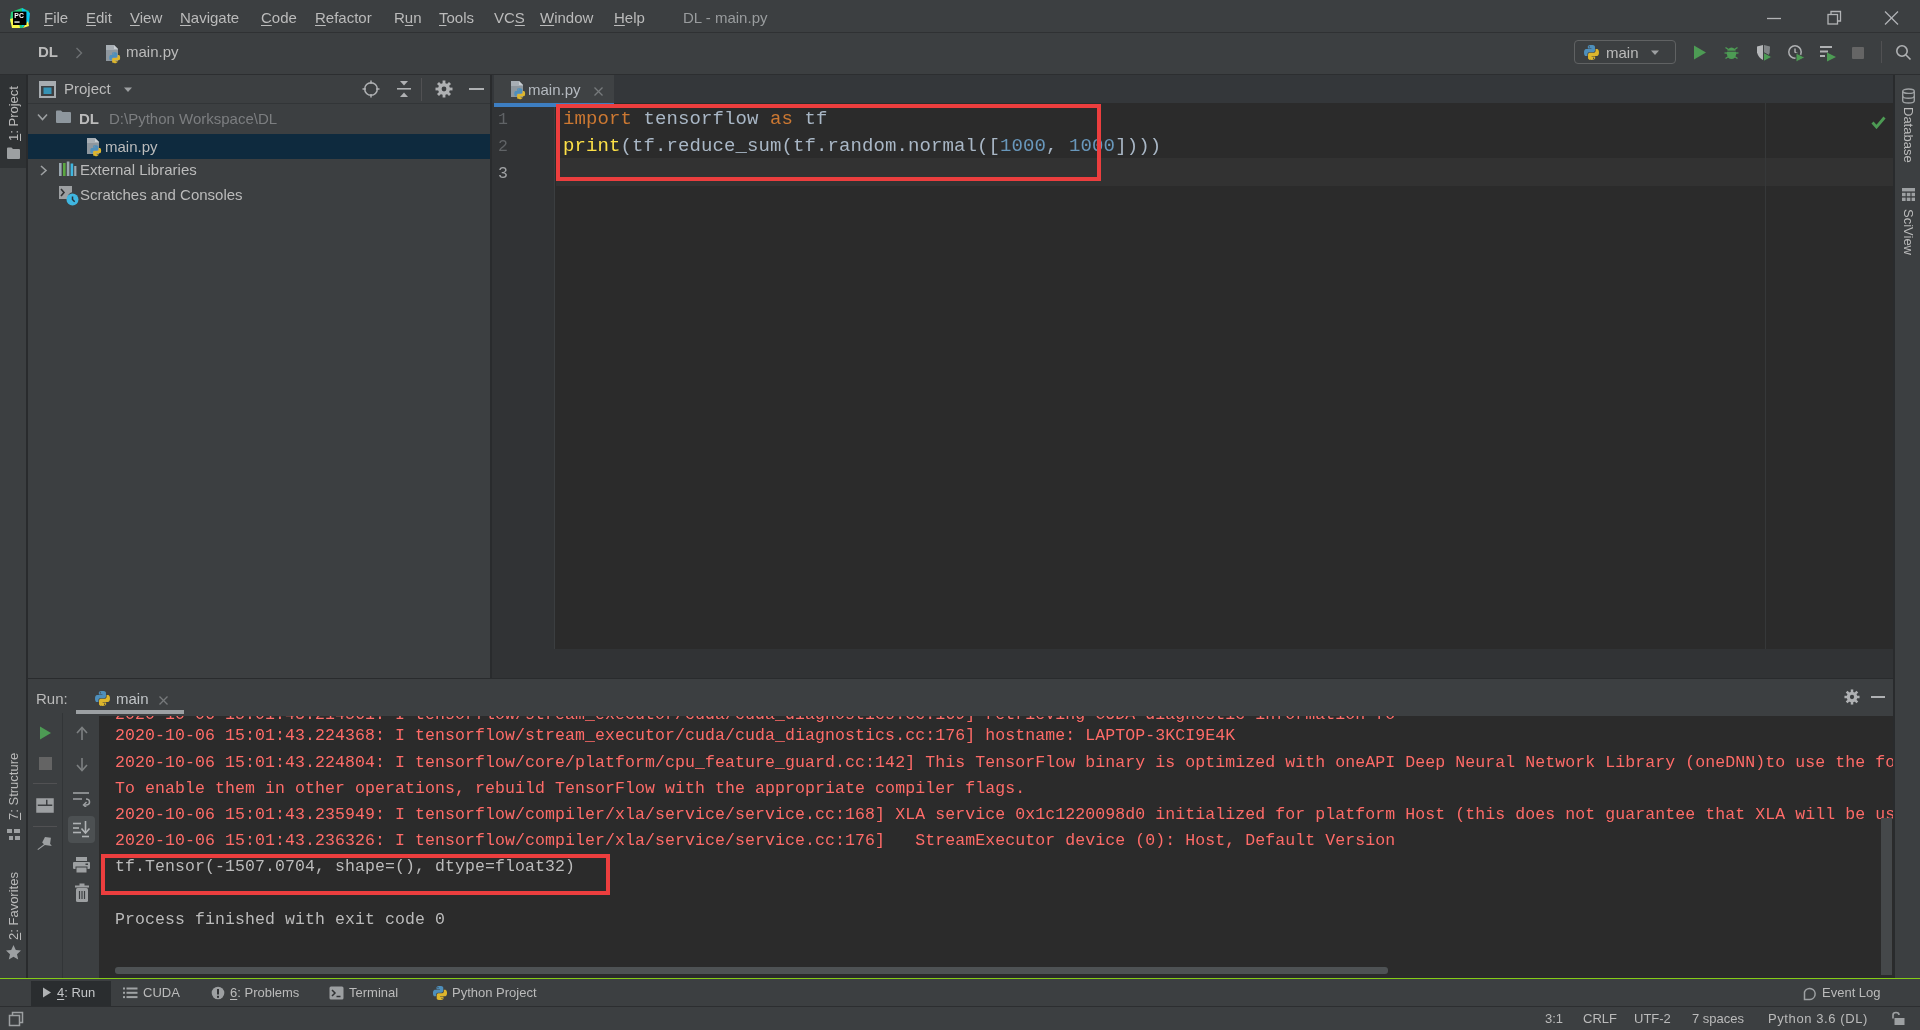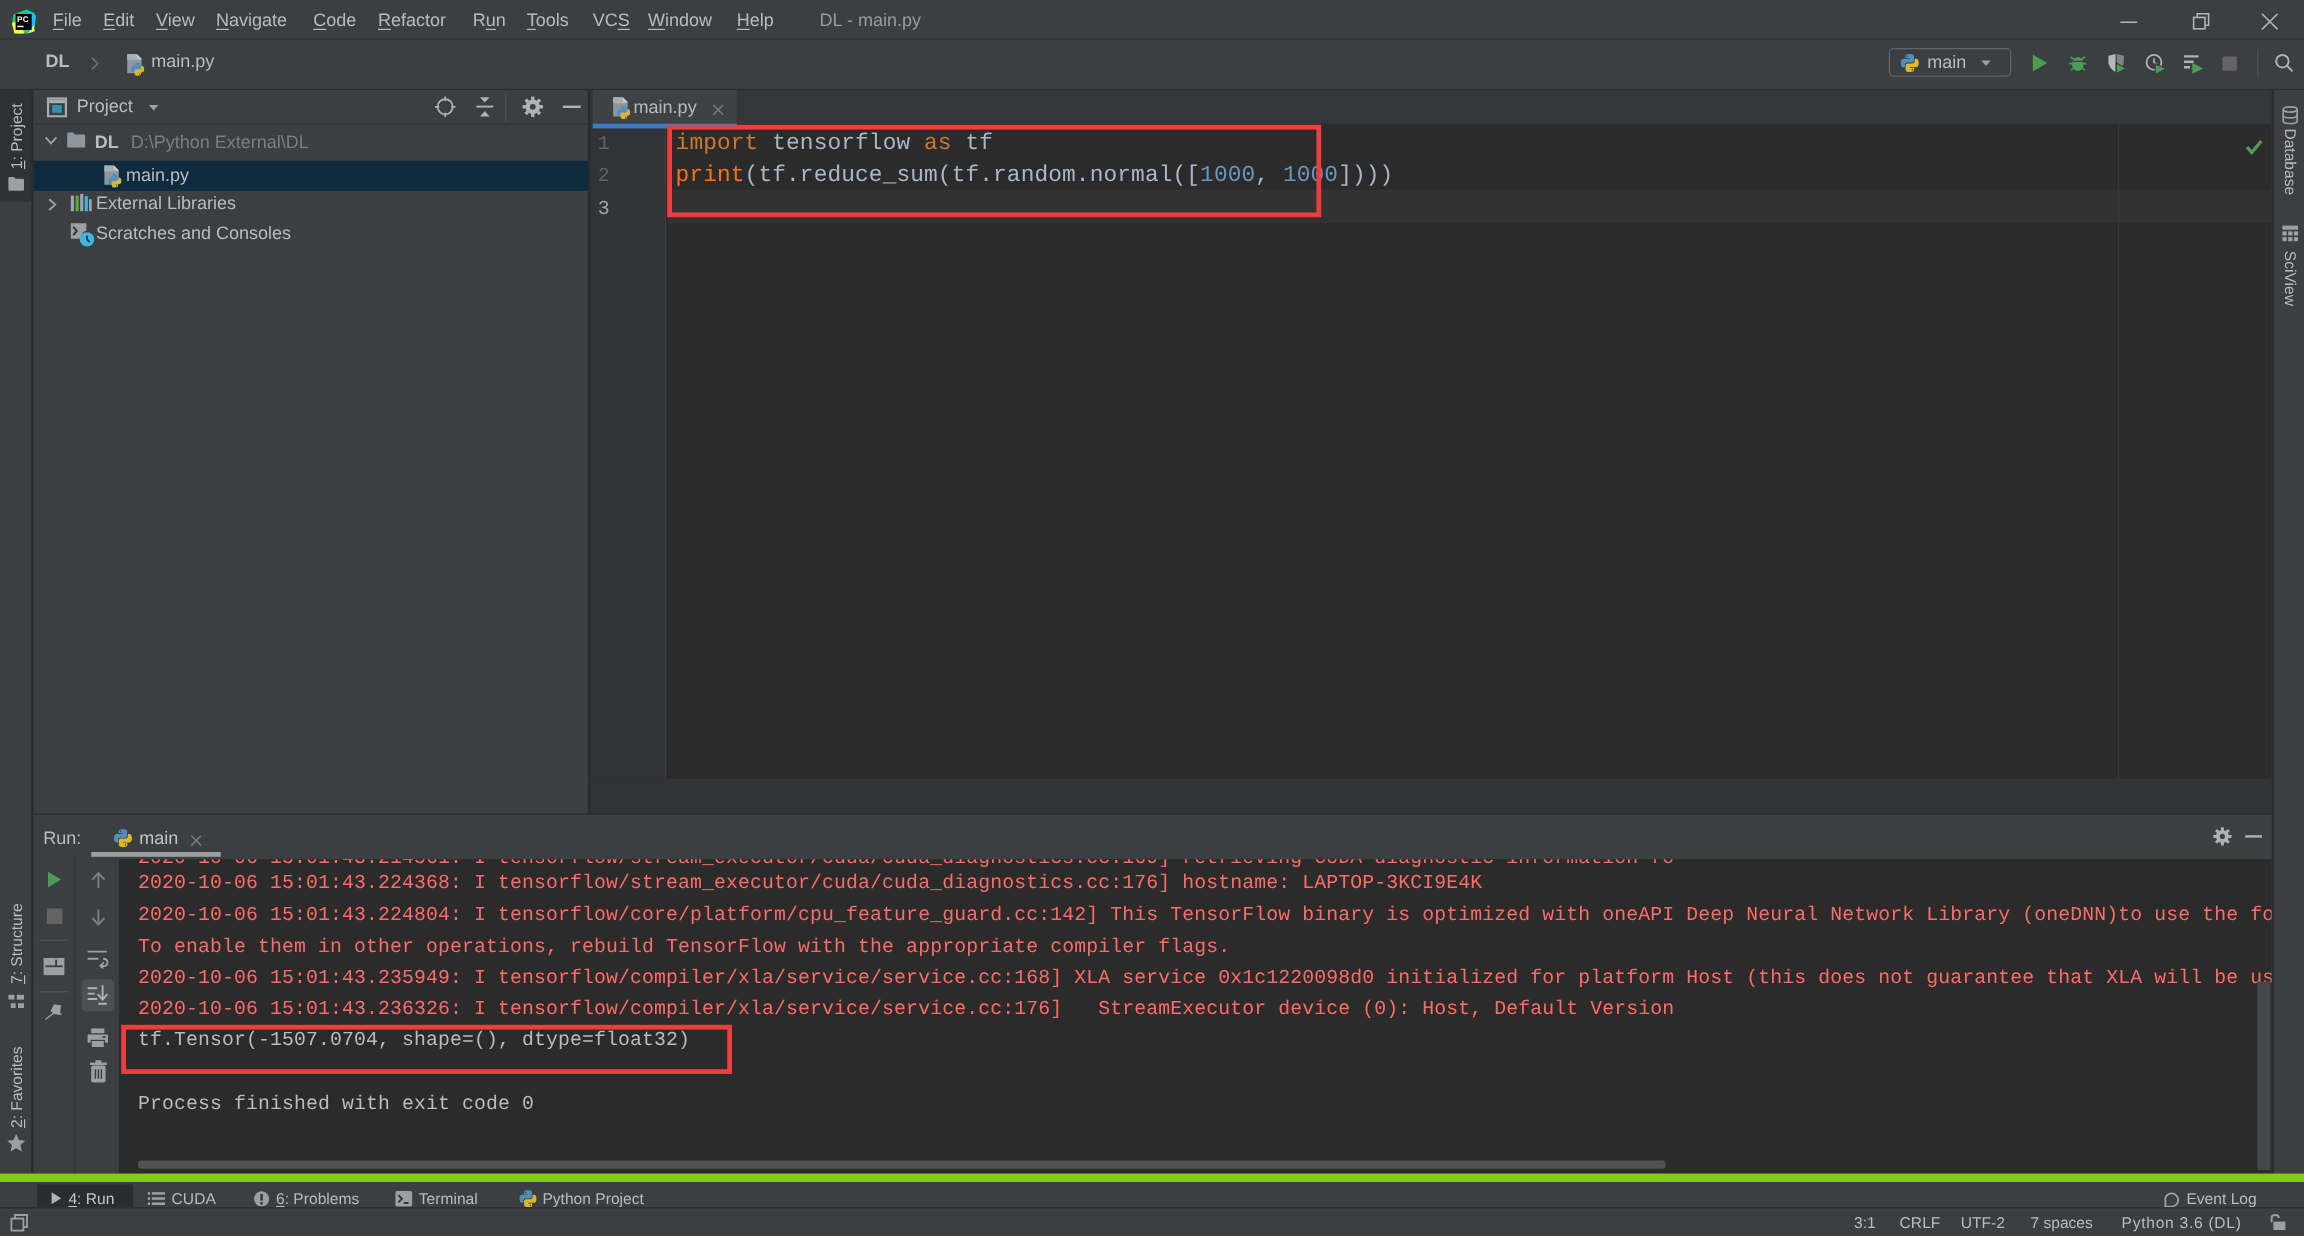--- a/index.html
+++ b/index.html
@@ -205,21 +205,21 @@
     <div class="abs" style="left:441px;top:13px;width:15px;height:2px;background:#afb1b3"></div>
   </div>
 
   <svg class="abs" style="left:8px;top:38px" width="13" height="9" viewBox="0 0 13 9">
       <path d="M2 1.5 L6.5 6.5 L11 1.5" stroke="#9da0a2" stroke-width="1.6" fill="none"></path>
     </svg>
   <svg class="abs" style="left:27px;top:34px" width="17" height="15" viewBox="0 0 17 15">
       <path d="M1 2.5 Q1 1.5 2 1.5 L6 1.5 L7.5 3 L15 3 Q16 3 16 4 L16 13 Q16 14 15 14 L2 14 Q1 14 1 13 Z" fill="#8e979e"></path>
     </svg>
   <span class="abs ui15" style="left:51px;top:34.5px;font-weight:bold">DL</span>
-  <span class="abs ui15" style="left:81px;top:34.5px;color:#7c7e80">D:\Python External\DL</span>
+  <span class="abs ui15" style="left:81px;top:34.5px;color:#7c7e80">D:\Python Workspace\DL</span>
   <div class="abs" style="left:0;top:59px;width:462px;height:25px;background:#0e2a3e">
     <svg class="abs" style="left:56px;top:3px" width="18" height="20" viewBox="0 0 18 20">
         <use href="#pyfile"></use>
       </svg>
     <span class="abs ui15" style="left:77px;top:4px">main.py</span>
   </div>
   <svg class="abs" style="left:11px;top:89px" width="9" height="13" viewBox="0 0 9 13">
       <path d="M2 2 L7 6.5 L2 11" stroke="#9da0a2" stroke-width="1.6" fill="none"></path>
     </svg>
   <svg class="abs" style="left:30px;top:86px" width="19" height="17" viewBox="0 0 19 17">
@@ -260,21 +260,21 @@
 
   <div class="abs" style="left:2px;top:574px;width:1401px;height:29px;background:#313335"></div>
 
   <div class="abs" style="left:66px;top:83px;width:1337px;height:28px;background:#323232"></div>
 
   <div class="abs" style="left:1275px;top:28px;width:1px;height:546px;background:#363839"></div>
 
   <div class="abs mono" style="left:0;top:30.5px;width:18px;text-align:right;font-size:16.5px;line-height:27px;color:#606366">1<br>2<br><span style="color:#a1a3a5">3</span></div>
 
   <pre class="abs mono" style="left:73px;top:30.5px;font-size:19px;line-height:27px;letter-spacing:0.1px;color:#a9b7c6"><span style="color:#cc7832">import</span> tensorflow <span style="color:#cc7832">as</span> tf
-<span style="color:#f97316">print</span>(tf.reduce_sum(tf.random.normal([<span style="color:#6897bb">1000</span>, <span style="color:#6897bb">1000</span>])))</pre>
+<span style="color:#fde047">print</span>(tf.reduce_sum(tf.random.normal([<span style="color:#6897bb">1000</span>, <span style="color:#6897bb">1000</span>])))</pre>
 
   <div class="abs" style="left:66px;top:29px;width:545px;height:77px;border:4px solid #ec3e3e;z-index:2"></div>
 
   <svg class="abs" style="left:1381px;top:41px" width="15" height="13" viewBox="0 0 15 13">
       <path d="M1.5 6.5 L5.5 11 L13.5 1.5" stroke="#4d9b54" stroke-width="2.8" fill="none"></path>
     </svg>
 </div>
 
 <div class="abs" id="rstripe" style="left:1893px;top:75px;width:27px;height:903px;background:#3C3F41;border-left:2px solid #292b2d">
   <svg class="abs" style="left:6px;top:13px" width="15" height="16" viewBox="0 0 15 16">
@@ -394,21 +394,21 @@
 
 Process finished with exit code 0</pre>
 
     <div class="abs" style="left:2px;top:138px;width:509px;height:41px;border:4px solid #ec3e3e"></div>
 
     <div class="abs" style="left:16px;top:251px;width:1273px;height:7px;background:#4e5254;border-radius:3px"></div>
     <div class="abs" style="left:1782px;top:102px;width:11px;height:157px;background:#45484a"></div>
   </div>
 </div>
 
-<div class="abs" id="bstripe" style="left:0;top:978px;width:1920px;height:28px;background:#3C3F41;border-top:7px solid #84cc16">
+<div class="abs" id="bstripe" style="left:0;top:978px;width:1920px;height:28px;background:#3C3F41;border-top:1px solid #84cc16">
   <div class="abs" style="left:31px;top:2px;width:80px;height:25px;background:#2a2d2f"></div>
   <svg class="abs" style="left:42px;top:8px" width="10" height="11" viewBox="0 0 10 11">
       <path d="M1 0.5 L9 5.5 L1 10.5 Z" fill="#b0b2b4"></path>
     </svg>
   <span class="abs ui13" style="left:57px;top:6px;color:#c4c6c8"><span class="mn">4</span>: Run</span>
   <svg class="abs" style="left:123px;top:8px" width="15" height="12" viewBox="0 0 15 12">
     <g fill="#a0a3a5">
         <rect x="0" y="0.5" width="2" height="2"></rect>
         <rect x="3.5" y="0.5" width="11" height="2"></rect>
         <rect x="0" y="4.8" width="2" height="2"></rect>

